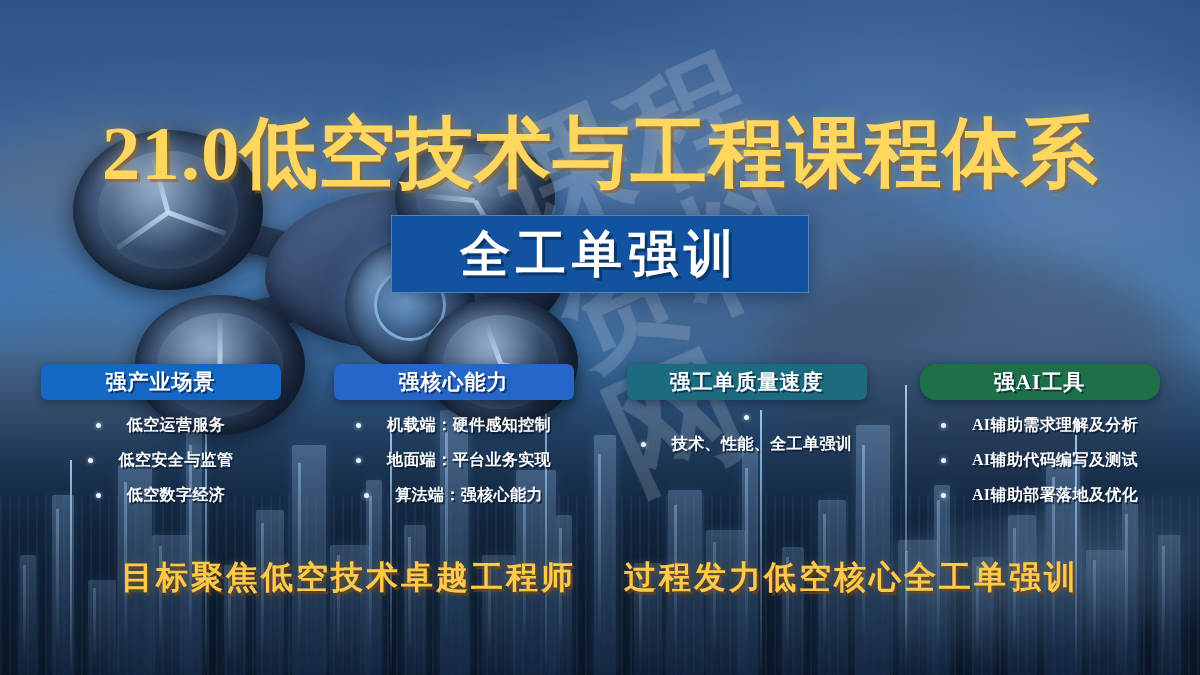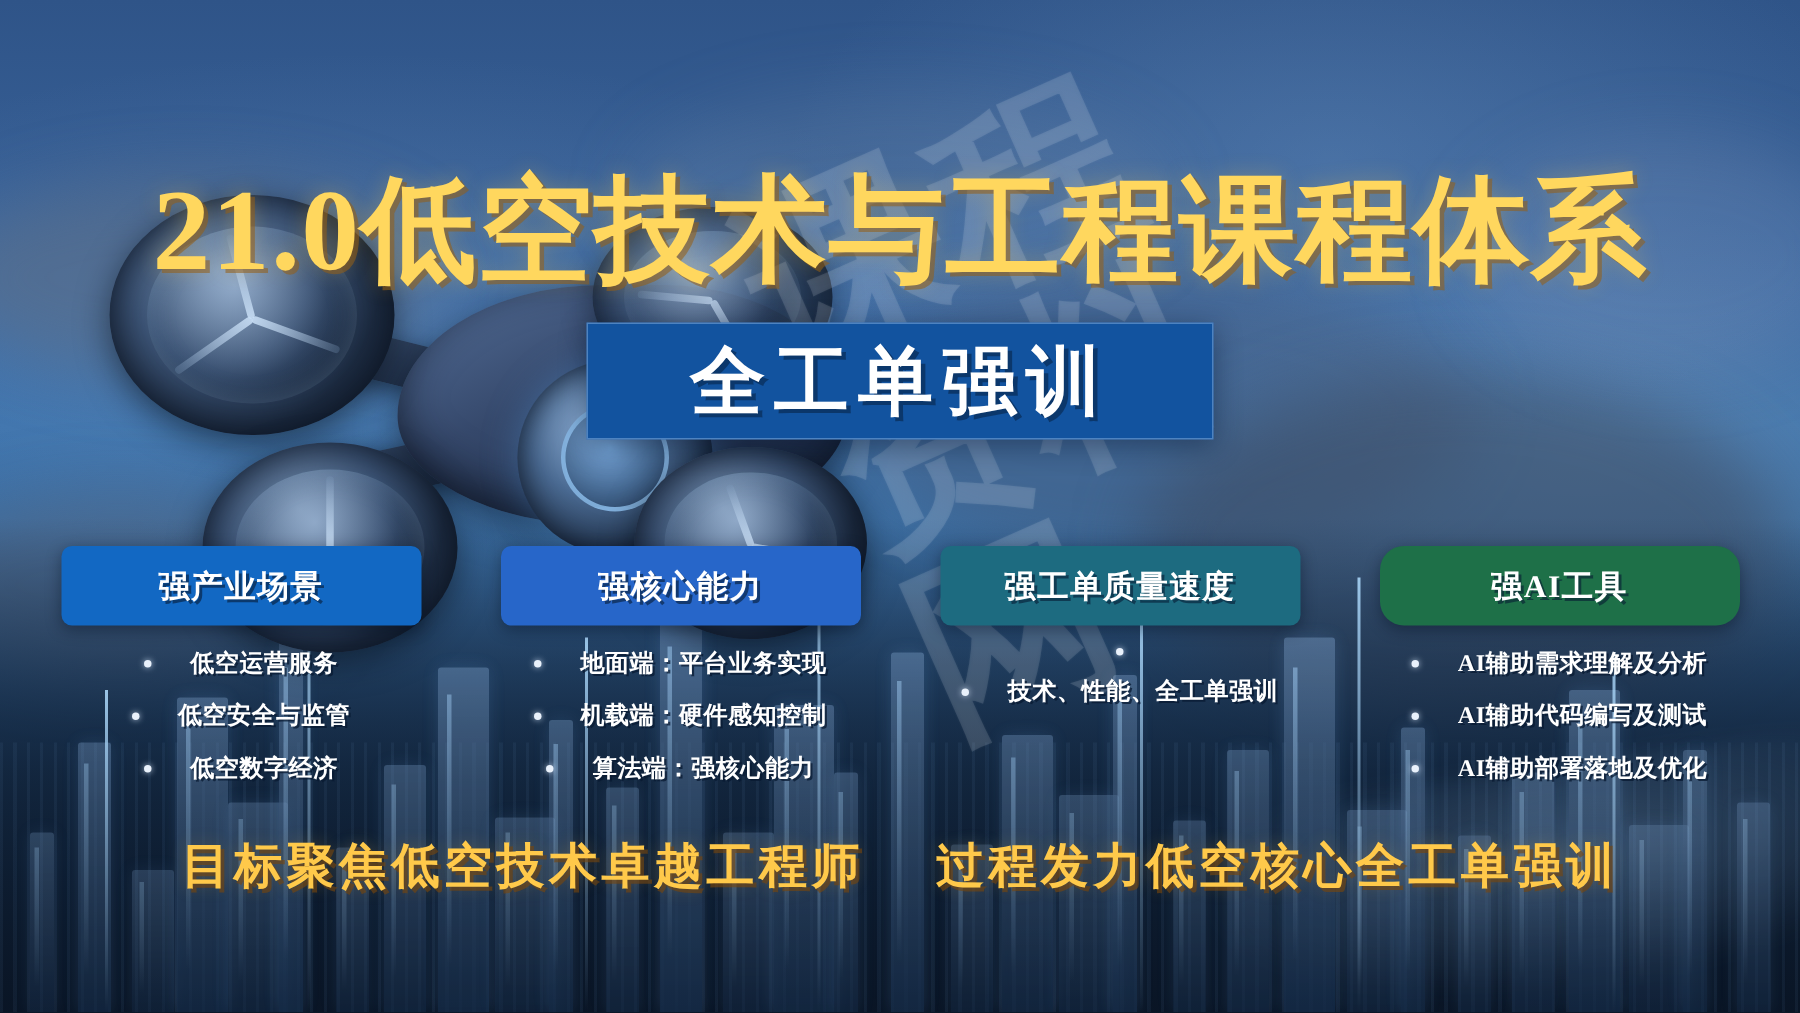--- a/index.html
+++ b/index.html
@@ -83,21 +83,21 @@
   .subbar{position:absolute;left:50%;transform:translateX(-50%);top:215px;
     width:418px;height:78px;background:#12539f;border:1px solid rgba(150,190,235,.45);
     display:flex;align-items:center;justify-content:center;
     box-shadow:0 4px 18px rgba(5,20,44,.45);}
   .subbar span{color:#ffffff;font-size:50px;font-weight:700;letter-spacing:6px;
     text-shadow:3px 3px 0 rgba(8,40,80,.65);}
 
   .columns{position:absolute;left:0;right:0;top:364px;display:flex;padding:0 14px;}
   .col{flex:1;display:flex;flex-direction:column;align-items:center;}
 
-  .colhead{width:240px;height:53px;border-radius:7px;display:flex;
+  .colhead{width:240px;height:36px;border-radius:7px;display:flex;
     align-items:center;justify-content:center;
     box-shadow:0 3px 10px rgba(4,14,30,.42);}
   .colhead span{color:#fff;font-size:21px;font-weight:700;letter-spacing:1px;
     text-shadow:2px 2px 0 rgba(6,26,52,.6);}
 
   .items{margin-top:15px;width:100%;}
   .item{display:flex;align-items:center;justify-content:center;margin-bottom:14px;}
   .dot{width:5px;height:5px;border-radius:50%;background:#e9f1fb;flex:none;
        box-shadow:0 0 4px rgba(220,235,255,.8);}
   .itxt{margin-left:26px;color:#ffffff;font-size:16px;font-weight:700;letter-spacing:.4px;
@@ -239,25 +239,25 @@
         </div>
       </div>
 
       <div class="col">
         <div class="colhead" style="background:#2766c9;">
           <span>强核心能力</span>
         </div>
         <div class="items">
           <div class="item">
             <span class="dot"></span>
+            <span class="itxt">机载端：硬件感知控制</span>
+          </div>
+          <div class="item">
+            <span class="dot"></span>
             <span class="itxt">地面端：平台业务实现</span>
-          </div>
-          <div class="item">
-            <span class="dot"></span>
-            <span class="itxt">机载端：硬件感知控制</span>
           </div>
           <div class="item">
             <span class="dot"></span>
             <span class="itxt">算法端：强核心能力</span>
           </div>
         </div>
       </div>
 
       <div class="col">
         <div class="colhead" style="background:#1d6b80;align-items:center;">

